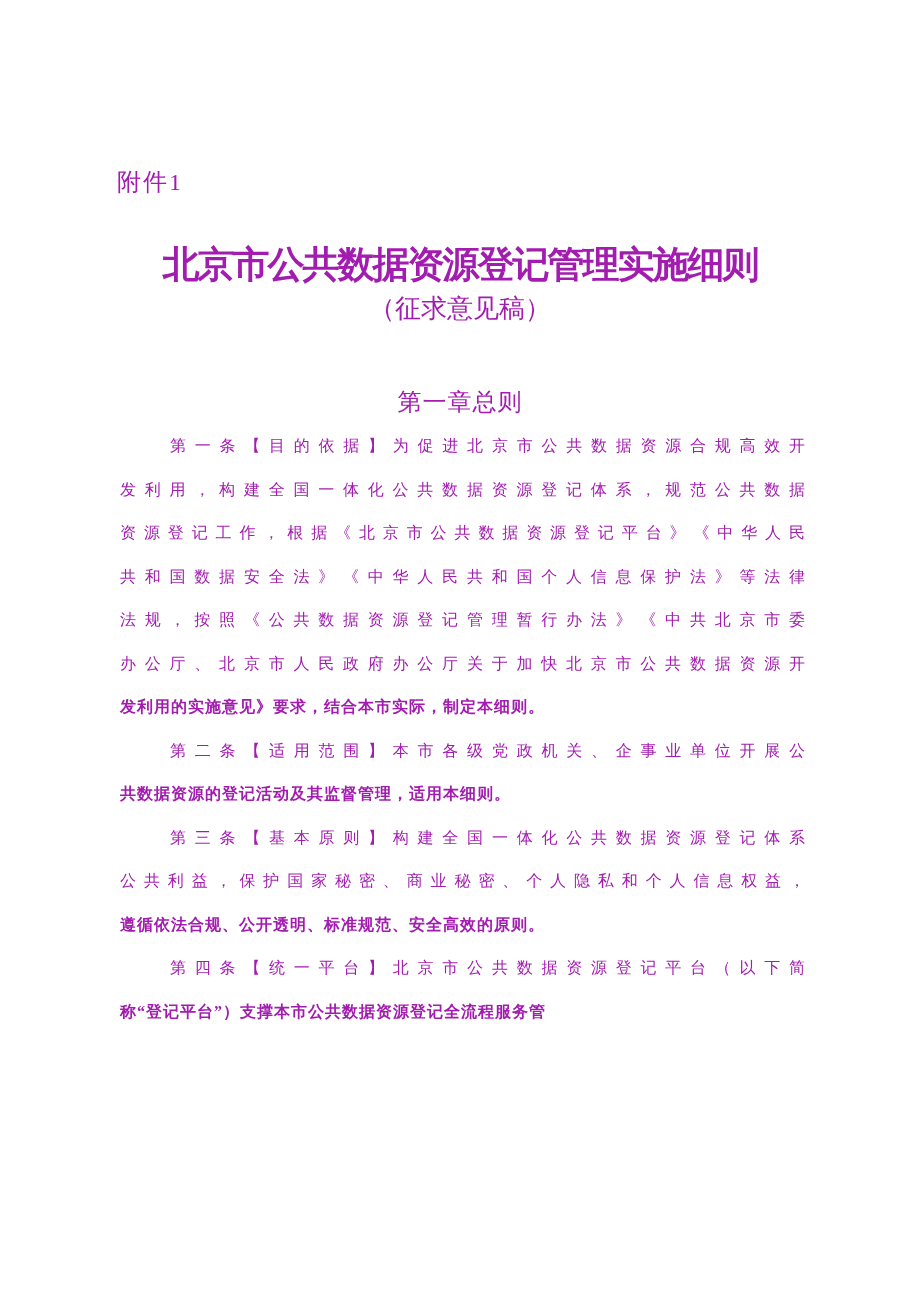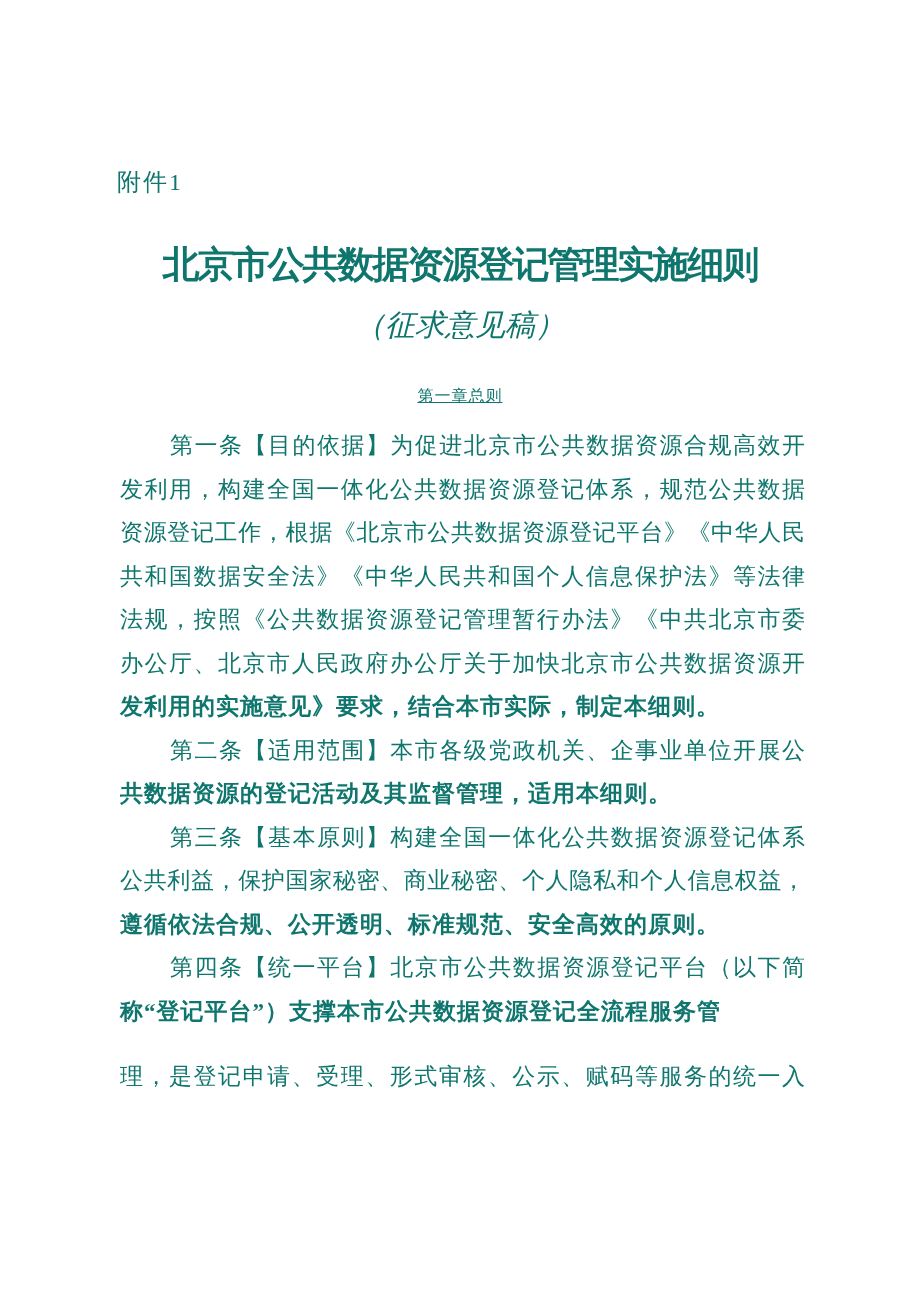--- a/index.html
+++ b/index.html
@@ -5,21 +5,21 @@
   html, body {
     margin: 0;
     padding: 0;
     background: #ffffff;
   }
   .doc-page {
     position: relative;
     width: 920px;
     height: 1301px;
     background: #ffffff;
-    color: #0f766e;
+    color: #a21caf;
     font-family: "Liberation Serif", "DejaVu Serif", serif;
     overflow: hidden;
   }
   .attachment {
     position: absolute;
     left: 117px;
     top: 166px;
     font-size: 24px;
     letter-spacing: 2px;
   }
@@ -31,42 +31,40 @@
     margin: 0;
     text-align: center;
     font-size: 37px;
     font-weight: bold;
     letter-spacing: -2px;
     white-space: nowrap;
   }
   .subtitle {
     position: absolute;
     left: 0;
-    top: 305px;
+    top: 291px;
     width: 920px;
     text-align: center;
-    font-size: 30px;
-    font-style: italic;
+    font-size: 26px;
   }
   .chapter {
     position: absolute;
     left: 0;
     top: 386px;
     width: 920px;
     text-align: center;
-    font-size: 16px;
+    font-size: 24px;
     letter-spacing: 1px;
-    text-decoration: underline;
   }
   .body-block {
     position: absolute;
     left: 120px;
     top: 424px;
     width: 685px;
-    font-size: 23px;
+    font-size: 16px;
     line-height: 43.5px;
   }
   .line {
     height: 43.5px;
     text-align: left;
   }
   .line.justify {
     text-align: justify;
     text-align-last: justify;
   }
@@ -101,15 +99,14 @@
       <div class="line justify">法规，按照《公共数据资源登记管理暂行办法》《中共北京市委</div>
       <div class="line justify">办公厅、北京市人民政府办公厅关于加快北京市公共数据资源开</div>
       <div class="line plain">发利用的实施意见》要求，结合本市实际，制定本细则。</div>
       <div class="line justify indent">第二条【适用范围】本市各级党政机关、企事业单位开展公</div>
       <div class="line plain">共数据资源的登记活动及其监督管理，适用本细则。</div>
       <div class="line justify indent">第三条【基本原则】构建全国一体化公共数据资源登记体系</div>
       <div class="line justify">公共利益，保护国家秘密、商业秘密、个人隐私和个人信息权益，</div>
       <div class="line plain">遵循依法合规、公开透明、标准规范、安全高效的原则。</div>
       <div class="line justify indent">第四条【统一平台】北京市公共数据资源登记平台（以下简</div>
       <div class="line plain gap">称“登记平台”）支撑本市公共数据资源登记全流程服务管</div>
-      <div class="line justify">理，是登记申请、受理、形式审核、公示、赋码等服务的统一入</div>
     </div>
 </div>
 
 </body></html>

